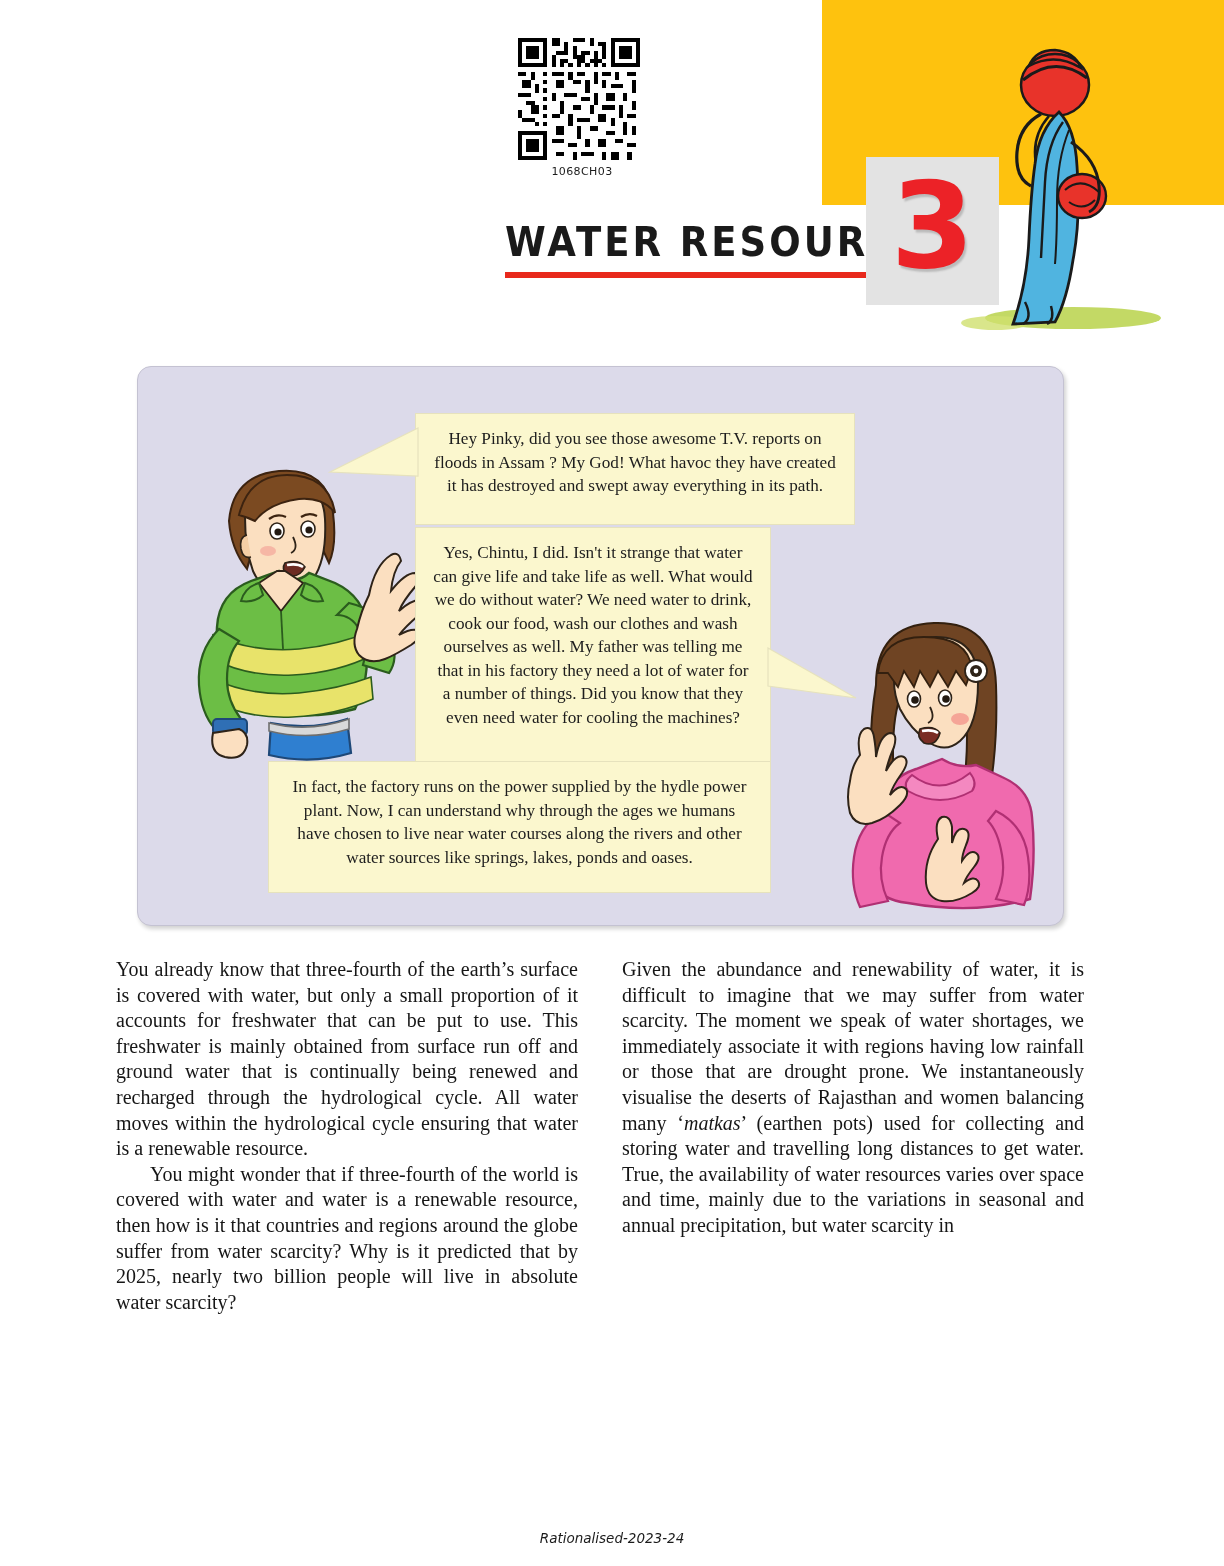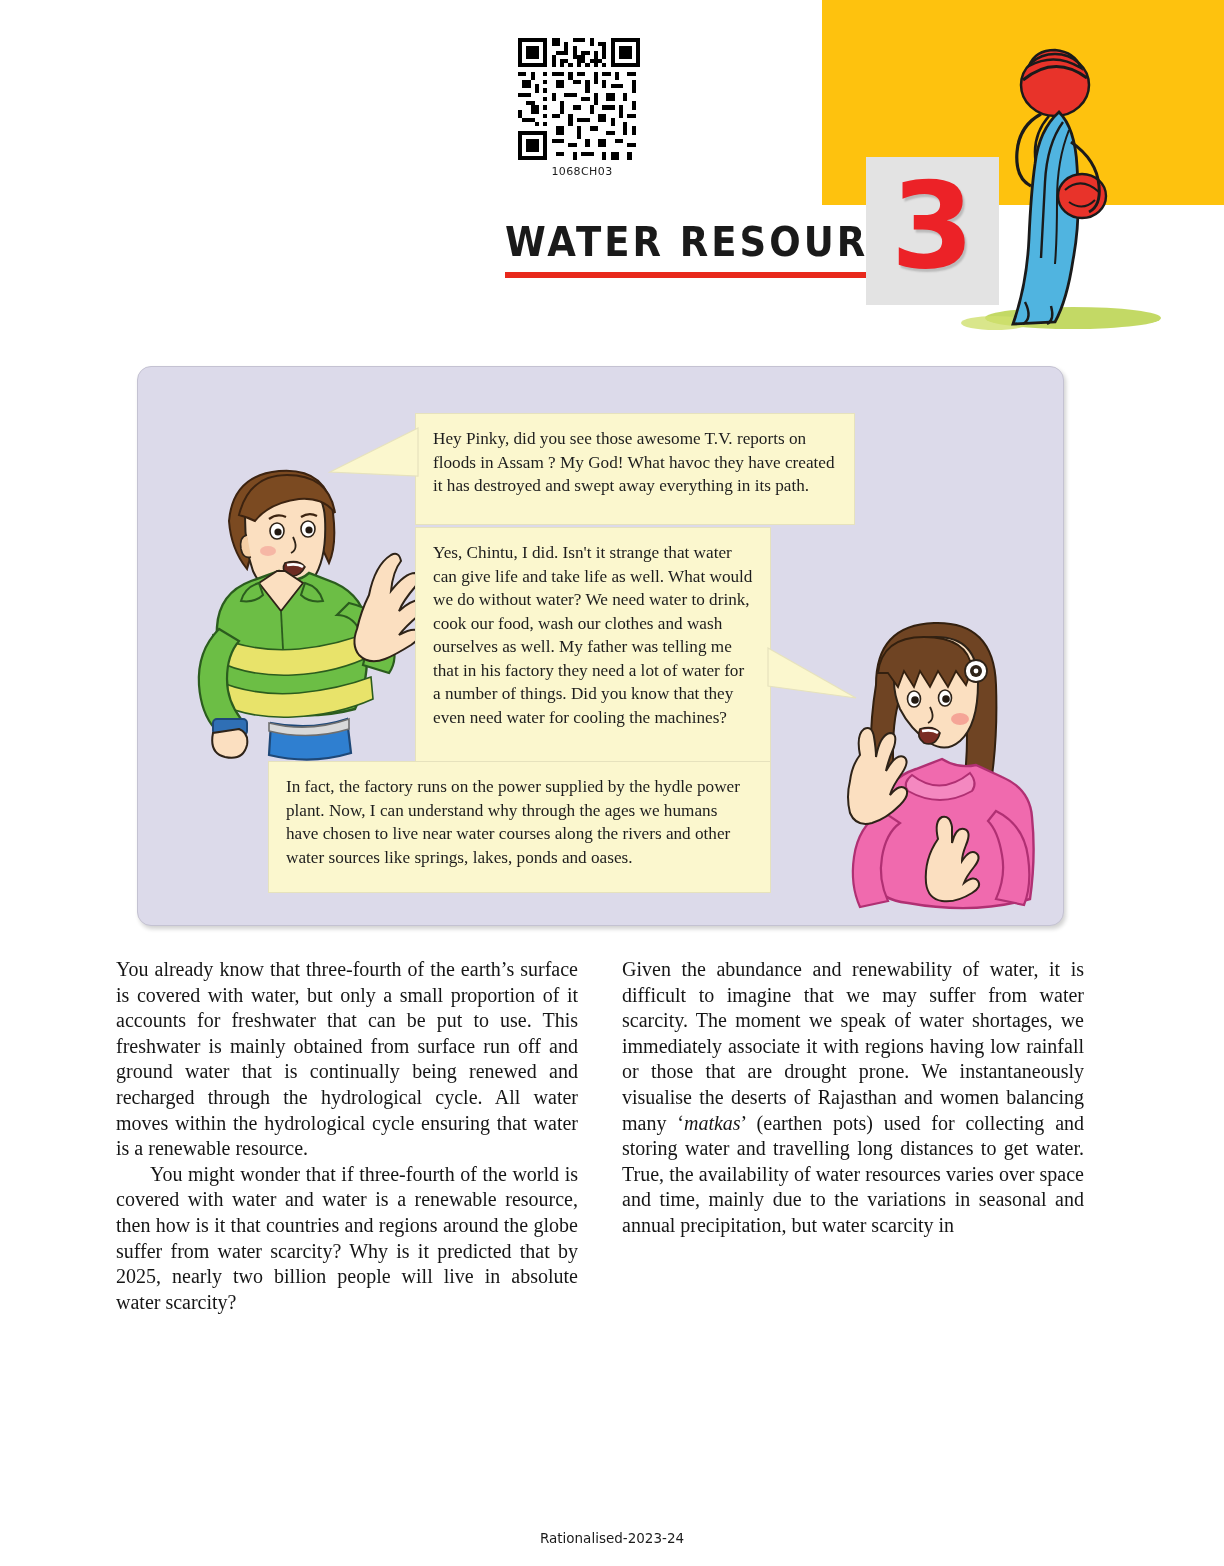--- a/index.html
+++ b/index.html
@@ -116,20 +116,21 @@
     position: absolute;
     background: #fbf7ce;
     border: 1px solid #e6e2bd;
     color: #1d1d1d;
     font-family: "Liberation Serif", "DejaVu Serif", serif;
     font-size: 17.2px;
     line-height: 23.5px;
     padding: 13px 17px 4px 17px;
     box-sizing: border-box;
     z-index: 4;
+    text-align: center;
   }
   #bubble-1 {
     left: 277px;
     top: 46px;
     width: 440px;
     height: 112px;
   }
   #bubble-1 .tail {
     position: absolute;
     left: -86px;
@@ -214,20 +215,21 @@
   
   #footer {
     position: absolute;
     left: 0;
     top: 1530px;
     width: 1224px;
     text-align: center;
     font-family: "DejaVu Sans", sans-serif;
     font-size: 13.5px;
     color: #1b1b1b;
+    font-style: italic;
   }
 </style>
 </head>
 <body>
 
 <div id="header-band">
 
   <div id="yellow-block"></div>
 
   <div id="qr-wrap">

